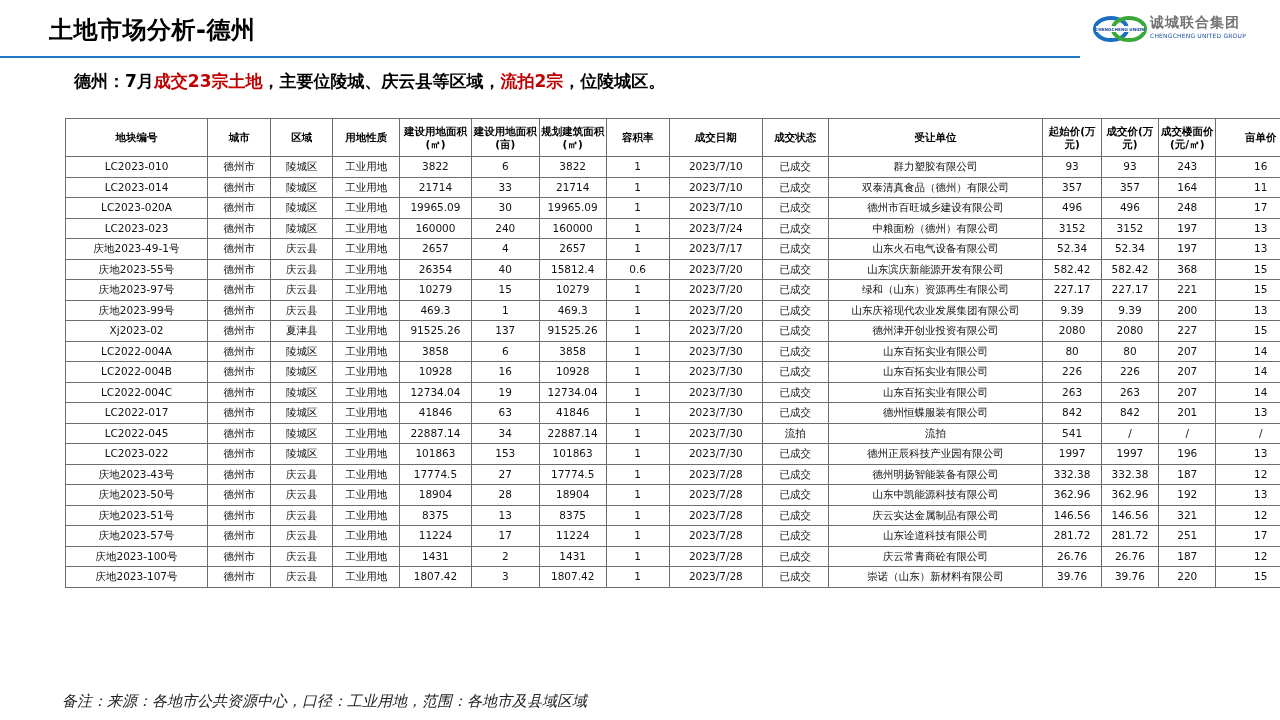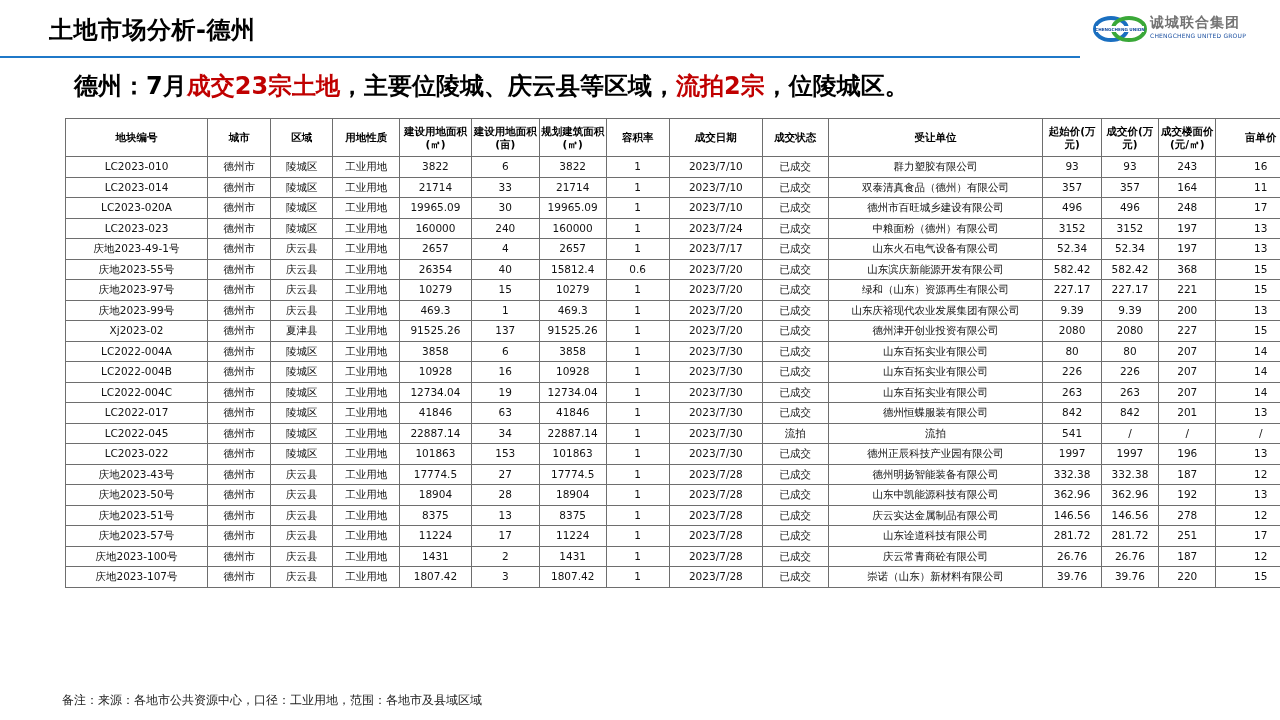--- a/index.html
+++ b/index.html
@@ -10,33 +10,33 @@
   .title {
     position: absolute; left: 49px; top: 14px; font-size: 24px; font-weight: bold; letter-spacing: 0.5px;
   }
   .title-rule {
     position: absolute; left: 0; top: 56px; width: 1080px; height: 2px; background: #1f78c8;
   }
   .logo { position: absolute; left: 1092px; top: 12px; width: 160px; height: 34px; }
   .logo-text-cn { position: absolute; left: 58px; top: 2px; font-size: 14px; font-weight: bold; color: #737373; letter-spacing: 1px; white-space: nowrap; }
   .logo-text-en { position: absolute; left: 58px; top: 20px; font-size: 6px; color: #1a4fa0; letter-spacing: 0.2px; white-space: nowrap; }
   .headline {
-    position: absolute; left: 74px; top: 70px; font-size: 24px; font-weight: bold; white-space: nowrap;
+    position: absolute; left: 74px; top: 70px; font-size: 17px; font-weight: bold; white-space: nowrap;
   }
   .headline .red { color: #c00000; }
   table.land {
     position: absolute; left: 65px; top: 118px; width: 1241px;
     border-collapse: collapse; table-layout: fixed; font-size: 10.5px;
   }
   table.land th, table.land td {
     border: 1px solid #6e6e6e; text-align: center; padding: 0; overflow: hidden; white-space: nowrap;
   }
   table.land th { height: 37px; font-weight: bold; font-size: 10.5px; line-height: 13px; white-space: normal; }
   table.land td { height: 19.5px; line-height: 19px; color: #111; }
-  .footnote { position: absolute; left: 62px; top: 692px; font-size: 12px; color: #222; white-space: nowrap; }
+  .footnote { position: absolute; left: 62px; top: 692px; font-size: 15px; color: #222; white-space: nowrap; font-style: italic; }
 </style>
 </head>
 <body>
 
 <div class="title">土地市场分析-德州</div>
 <div class="title-rule"></div>
 
 <div class="logo">
   <svg width="56" height="30" viewBox="0 0 56 30" style="position:absolute;left:0;top:2px;">
     <ellipse cx="19" cy="15" rx="16" ry="11" fill="none" stroke="#1a6fc0" stroke-width="4"></ellipse>
@@ -386,21 +386,21 @@
         <td>工业用地</td>
         <td>8375</td>
         <td>13</td>
         <td>8375</td>
         <td>1</td>
         <td>2023/7/28</td>
         <td>已成交</td>
         <td>庆云实达金属制品有限公司</td>
         <td>146.56</td>
         <td>146.56</td>
-        <td>278</td>
+        <td>321</td>
         <td>12</td>
       </tr>
       <tr>
         <td>庆地2023-57号</td>
         <td>德州市</td>
         <td>庆云县</td>
         <td>工业用地</td>
         <td>11224</td>
         <td>17</td>
         <td>11224</td>

